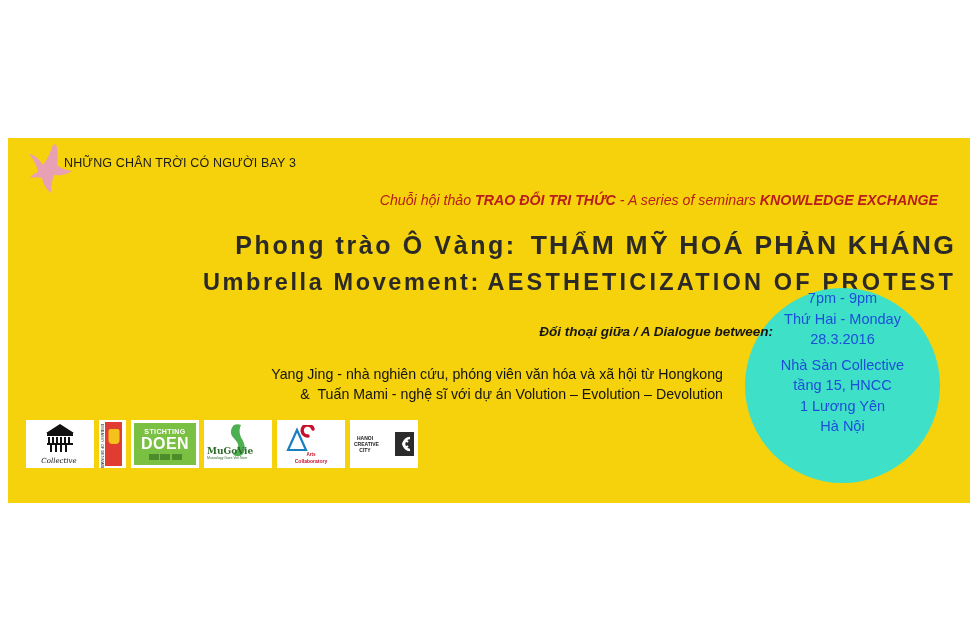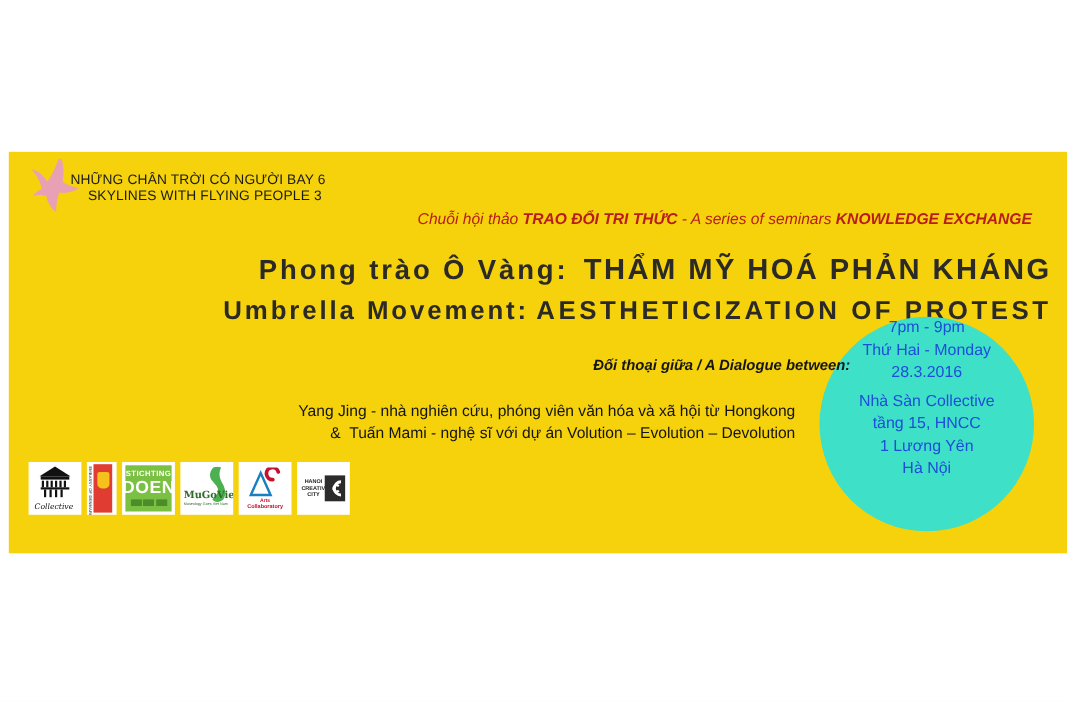--- a/index.html
+++ b/index.html
@@ -133,21 +133,21 @@
   #sponsors {
     position: absolute;
     left: 18px;
     top: 282px;
     display: flex;
     align-items: flex-start;
     gap: 5px;
   }
   .logo-tile {
     background: #ffffff;
-    width: 48px;
+    width: 68px;
     height: 48px;
     position: relative;
     overflow: hidden;
     box-sizing: border-box;
   }
   .logo-tile.narrow { width: 27px; }
 
   
   .l-house { display: block; margin: 2px auto 0; }
   .l-house-cap {
@@ -242,22 +242,21 @@
 <div id="poster">
 
   <svg id="bird-icon" viewBox="0 0 52 54">
     <path d="M27 4 C24 12 21 19 17 24 C13 18 9 14 3 13 C8 19 11 25 12 31
              C9 32 6 34 4 37 C9 36 13 36 16 37 C17 43 20 48 25 52
              C25 45 26 39 28 34 C34 35 40 34 46 30 C39 29 34 27 31 24
              C32 17 32 10 30 3 Z" fill="#e8a0b4"></path>
   </svg>
 
   <div id="org-lines">
-    <div class="line1">NHỮNG CHÂN TRỜI CÓ NGƯỜI BAY 6</div>
-    <div class="line2">SKYLINES WITH FLYING PEOPLE 3</div>
+    <div class="line1">NHỮNG CHÂN TRỜI CÓ NGƯỜI BAY 3</div>
   </div>
 
   <div id="series-line"><span>Chuỗi hội thảo </span><b>TRAO ĐỔI TRI THỨC</b><span> - </span><span>A series of seminars </span><b>KNOWLEDGE EXCHANGE</b></div>
 
   <div class="title-row" id="title-vi"><span class="t-light">Phong trào Ô Vàng:</span>&nbsp;&nbsp;<span class="t-strong">THẨM MỸ HOÁ PHẢN KHÁNG</span></div>
 
   <div class="title-row" id="title-en"><span class="t-light">Umbrella Movement:</span>&nbsp;<span class="t-strong">AESTHETICIZATION OF PROTEST</span></div>
 
   <div id="event-circle">
     <div class="grp">7pm - 9pm</div>

